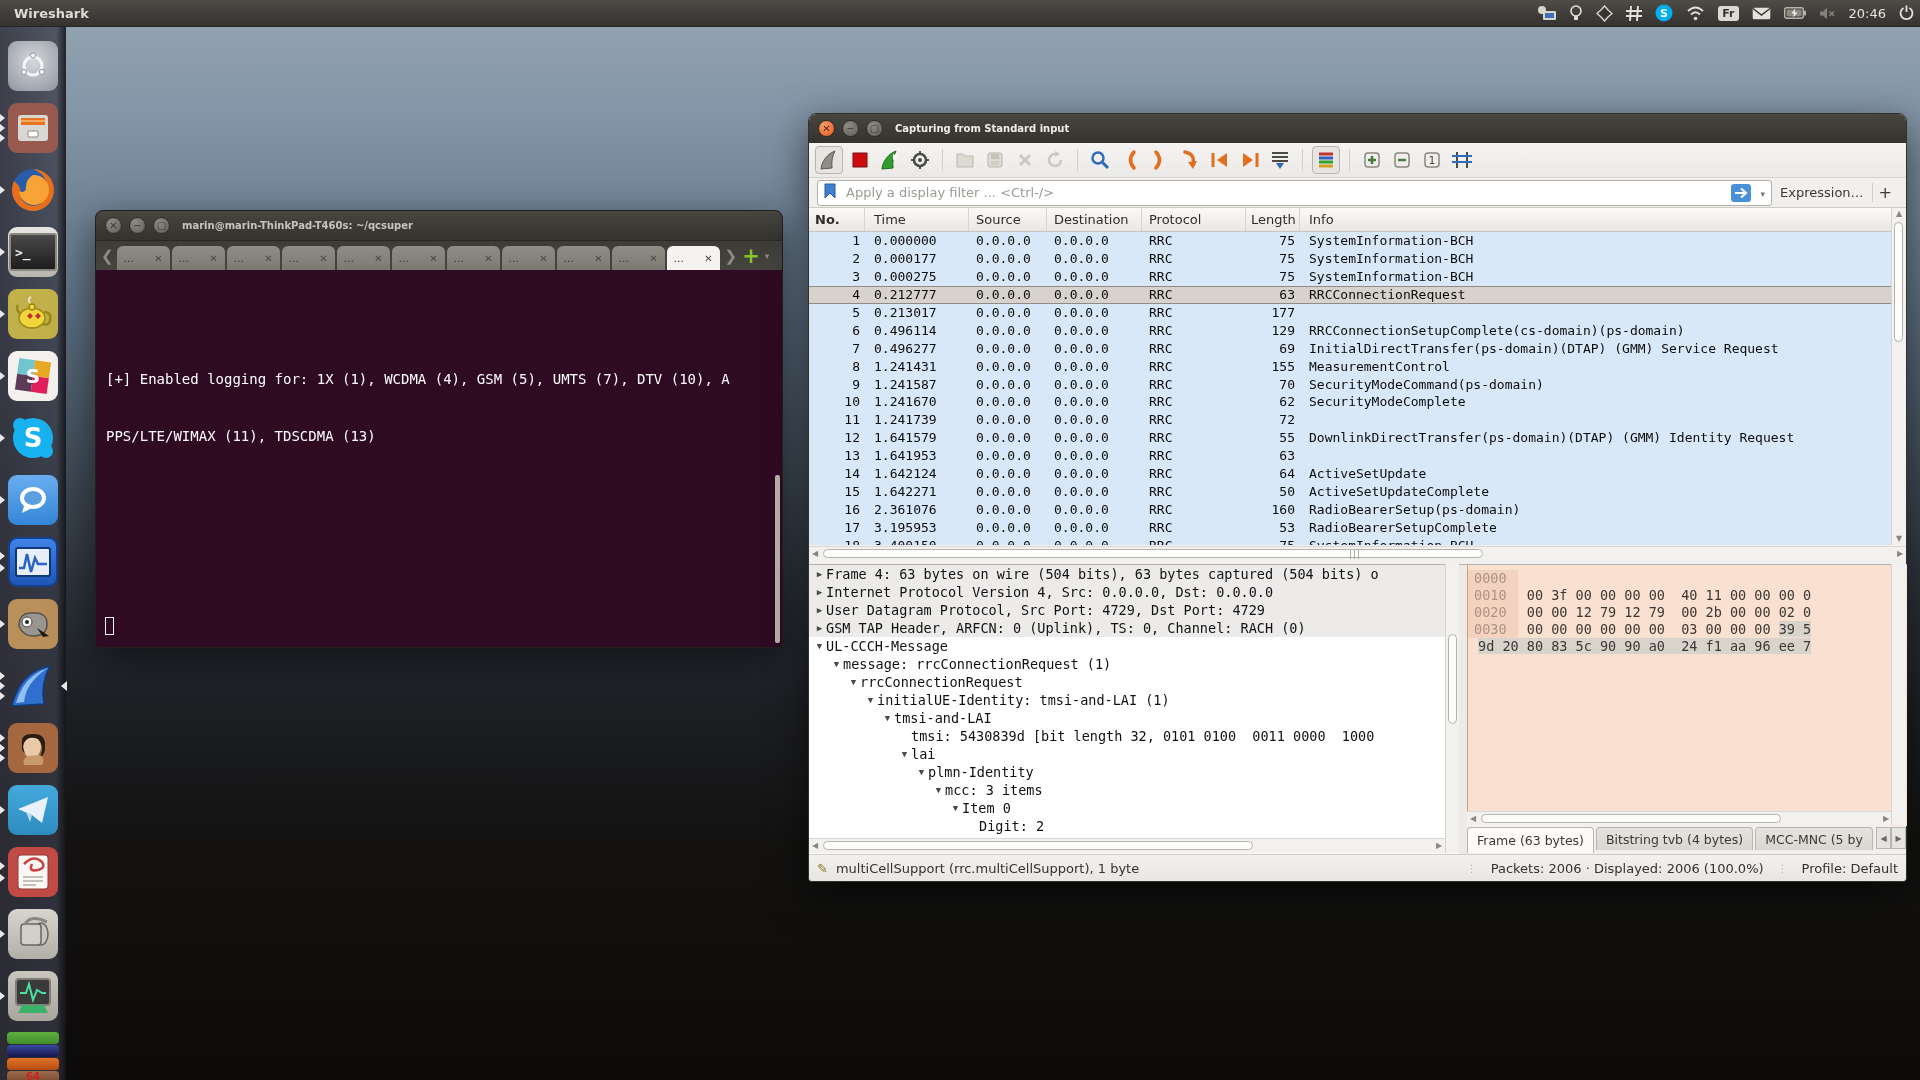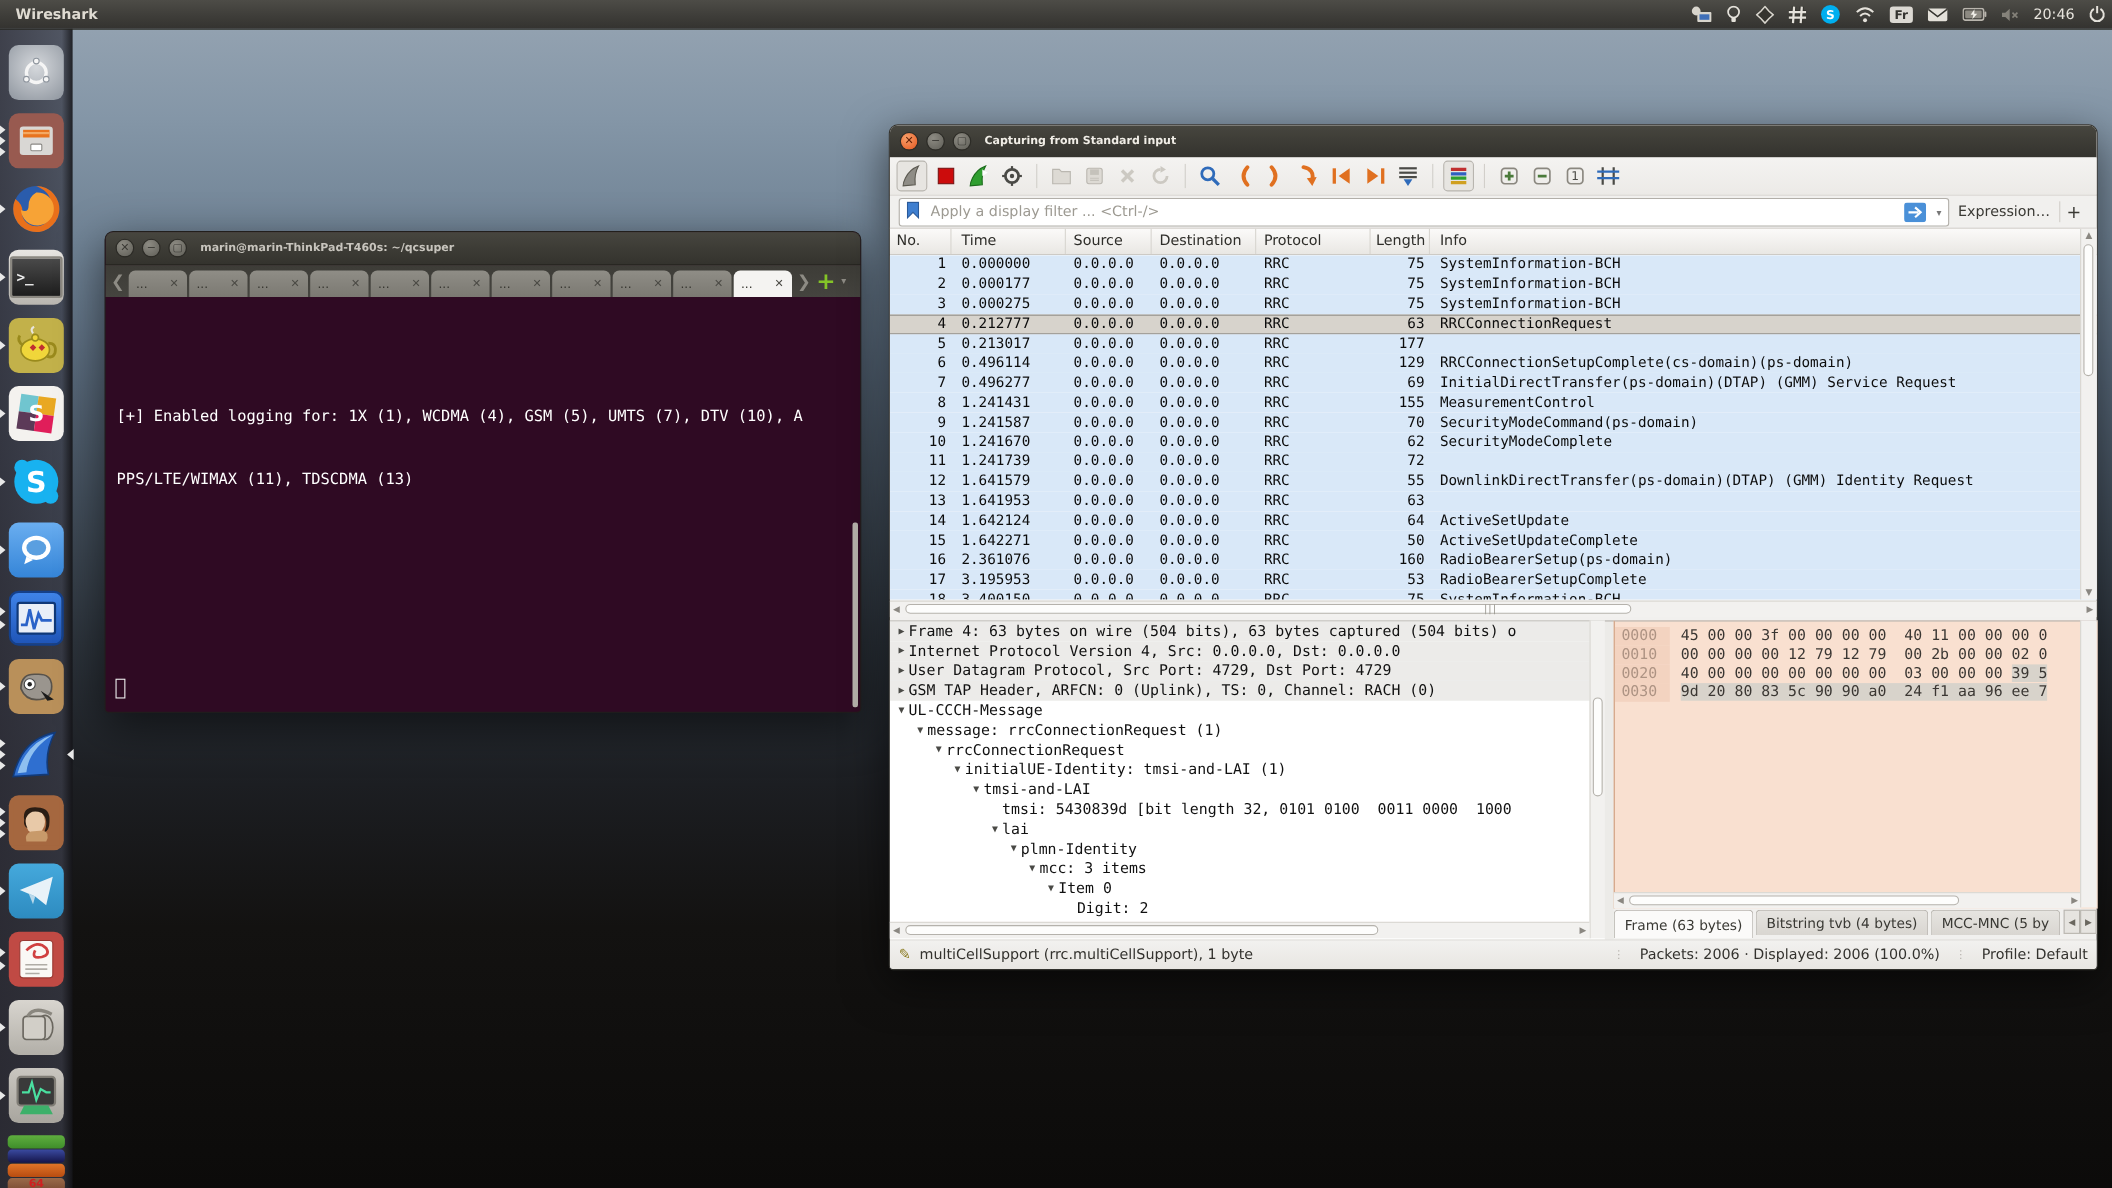--- a/index.html
+++ b/index.html
@@ -82,21 +82,21 @@
          font-family:"DejaVu Sans Mono",monospace;font-size:13px;color:#0c0c0c;}
   .prow{display:flex;height:17.9px;align-items:center;background:#d9e8f8;box-sizing:border-box;padding-right:14px;}
   .prow.selected{background:#d7d3cc;border-top:1px solid #8f8c86;border-bottom:1px solid #8f8c86;}
   .c-no{width:56px;text-align:right;padding-right:5px;box-sizing:border-box;}
   .c-time{width:104px;padding-left:9px;box-sizing:border-box;}
   .c-src{width:78px;padding-left:7px;box-sizing:border-box;}
   .c-dst{width:95px;padding-left:7px;box-sizing:border-box;}
   .c-proto{width:104px;padding-left:7px;box-sizing:border-box;}
   .c-len{width:54px;text-align:right;padding-right:5px;box-sizing:border-box;}
   .c-info{flex:1;padding-left:9px;white-space:nowrap;overflow:hidden;box-sizing:border-box;}
-  .h-no{width:56px;padding-left:6px;}
+  .h-no{width:56px;padding-left:6px;font-weight:bold;}
   .h-time{width:104px;padding-left:9px;}
   .h-src{width:78px;padding-left:7px;}
   .h-dst{width:95px;padding-left:7px;}
   .h-proto{width:104px;padding-left:7px;}
   .h-len{width:54px;padding-left:5px;}
   .h-info{flex:1;padding-left:9px;border-right:none;}
   
   .vscroll{position:absolute;width:14px;background:#f2f1ef;border-left:1px solid #d8d5d0;}
   .vthumb{position:absolute;left:2px;width:9px;background:#fdfdfc;border:1px solid #b5b2ac;border-radius:5px;box-sizing:border-box;}
   .varrow{position:absolute;left:0;width:14px;height:12px;color:#8a8781;font-size:8px;text-align:center;line-height:12px;}
@@ -106,21 +106,21 @@
   .grip{position:absolute;color:#9a978f;font-size:9px;letter-spacing:1px;}
   
   .details{position:absolute;left:0;top:450px;width:650px;height:289px;background:#fff;border-top:1px solid #b5b2ac;
            overflow:hidden;font-family:"DejaVu Sans Mono",monospace;font-size:13.5px;color:#111;}
   .drow{height:18px;line-height:18px;white-space:pre;display:flex;align-items:center;}
   .drow.shaded{background:#ecebe9;}
   .drow .tri{width:13px;display:inline-block;text-align:center;font-size:9px;color:#4a4a46;flex:none;}
   
   .hexpane{position:absolute;left:658px;top:450px;width:439px;height:261px;background:#f9e0d0;border-top:1px solid #b5b2ac;
            border-left:1px solid #cf9c7c;overflow:hidden;font-family:"DejaVu Sans Mono",monospace;font-size:13.5px;}
-  .hexrow{height:17px;line-height:17px;white-space:pre;display:flex;}
+  .hexrow{height:17px;line-height:17px;white-space:pre;display:flex;flex-direction:column;}
   .hexoff{width:50px;flex:none;color:#ad9383;background:#f3d3c0;padding-left:6px;box-sizing:border-box;}
   .hexbytes{padding-left:10px;color:#3b3733;}
   .hexhl{background:#d8d3cb;}
   .splitter{position:absolute;left:650px;top:450px;width:8px;height:289px;background:#ecebe8;border-top:1px solid #b5b2ac;}
   
   .bytetabs{position:absolute;left:654px;top:713px;width:443px;height:26px;display:flex;gap:2px;padding-left:4px;box-sizing:border-box;}
   .btab{height:22px;background:linear-gradient(180deg,#e6e4e0,#d9d6d1);border:1px solid #b8b5af;border-bottom:none;
         border-radius:4px 4px 0 0;font-size:12.5px;color:#3a3934;display:flex;align-items:center;padding:0 9px;white-space:nowrap;overflow:hidden;}
   .btab.active{background:#fbfaf9;height:25px;}
   .btab-arrows{margin-left:auto;display:flex;}

